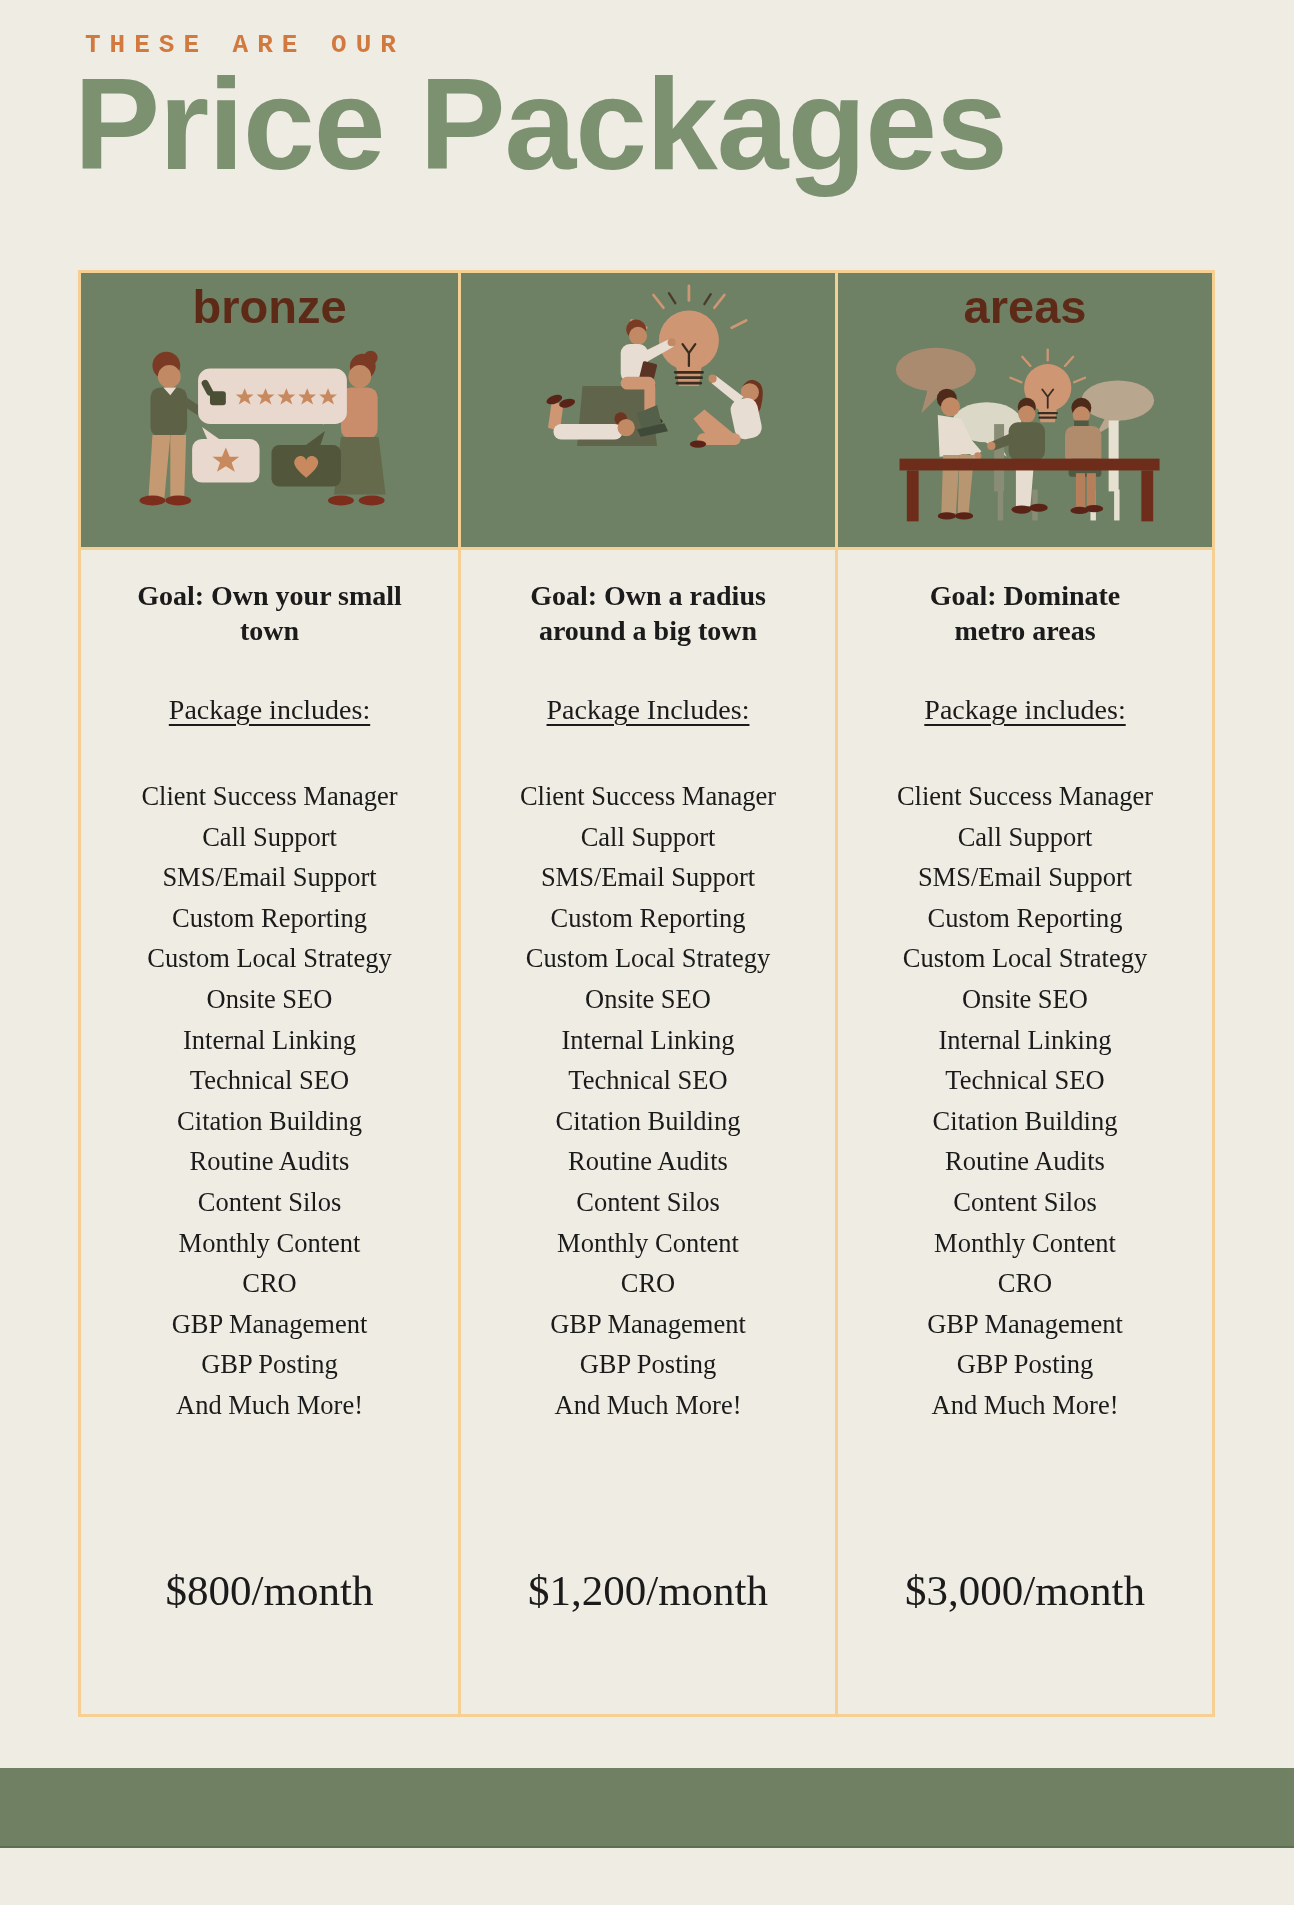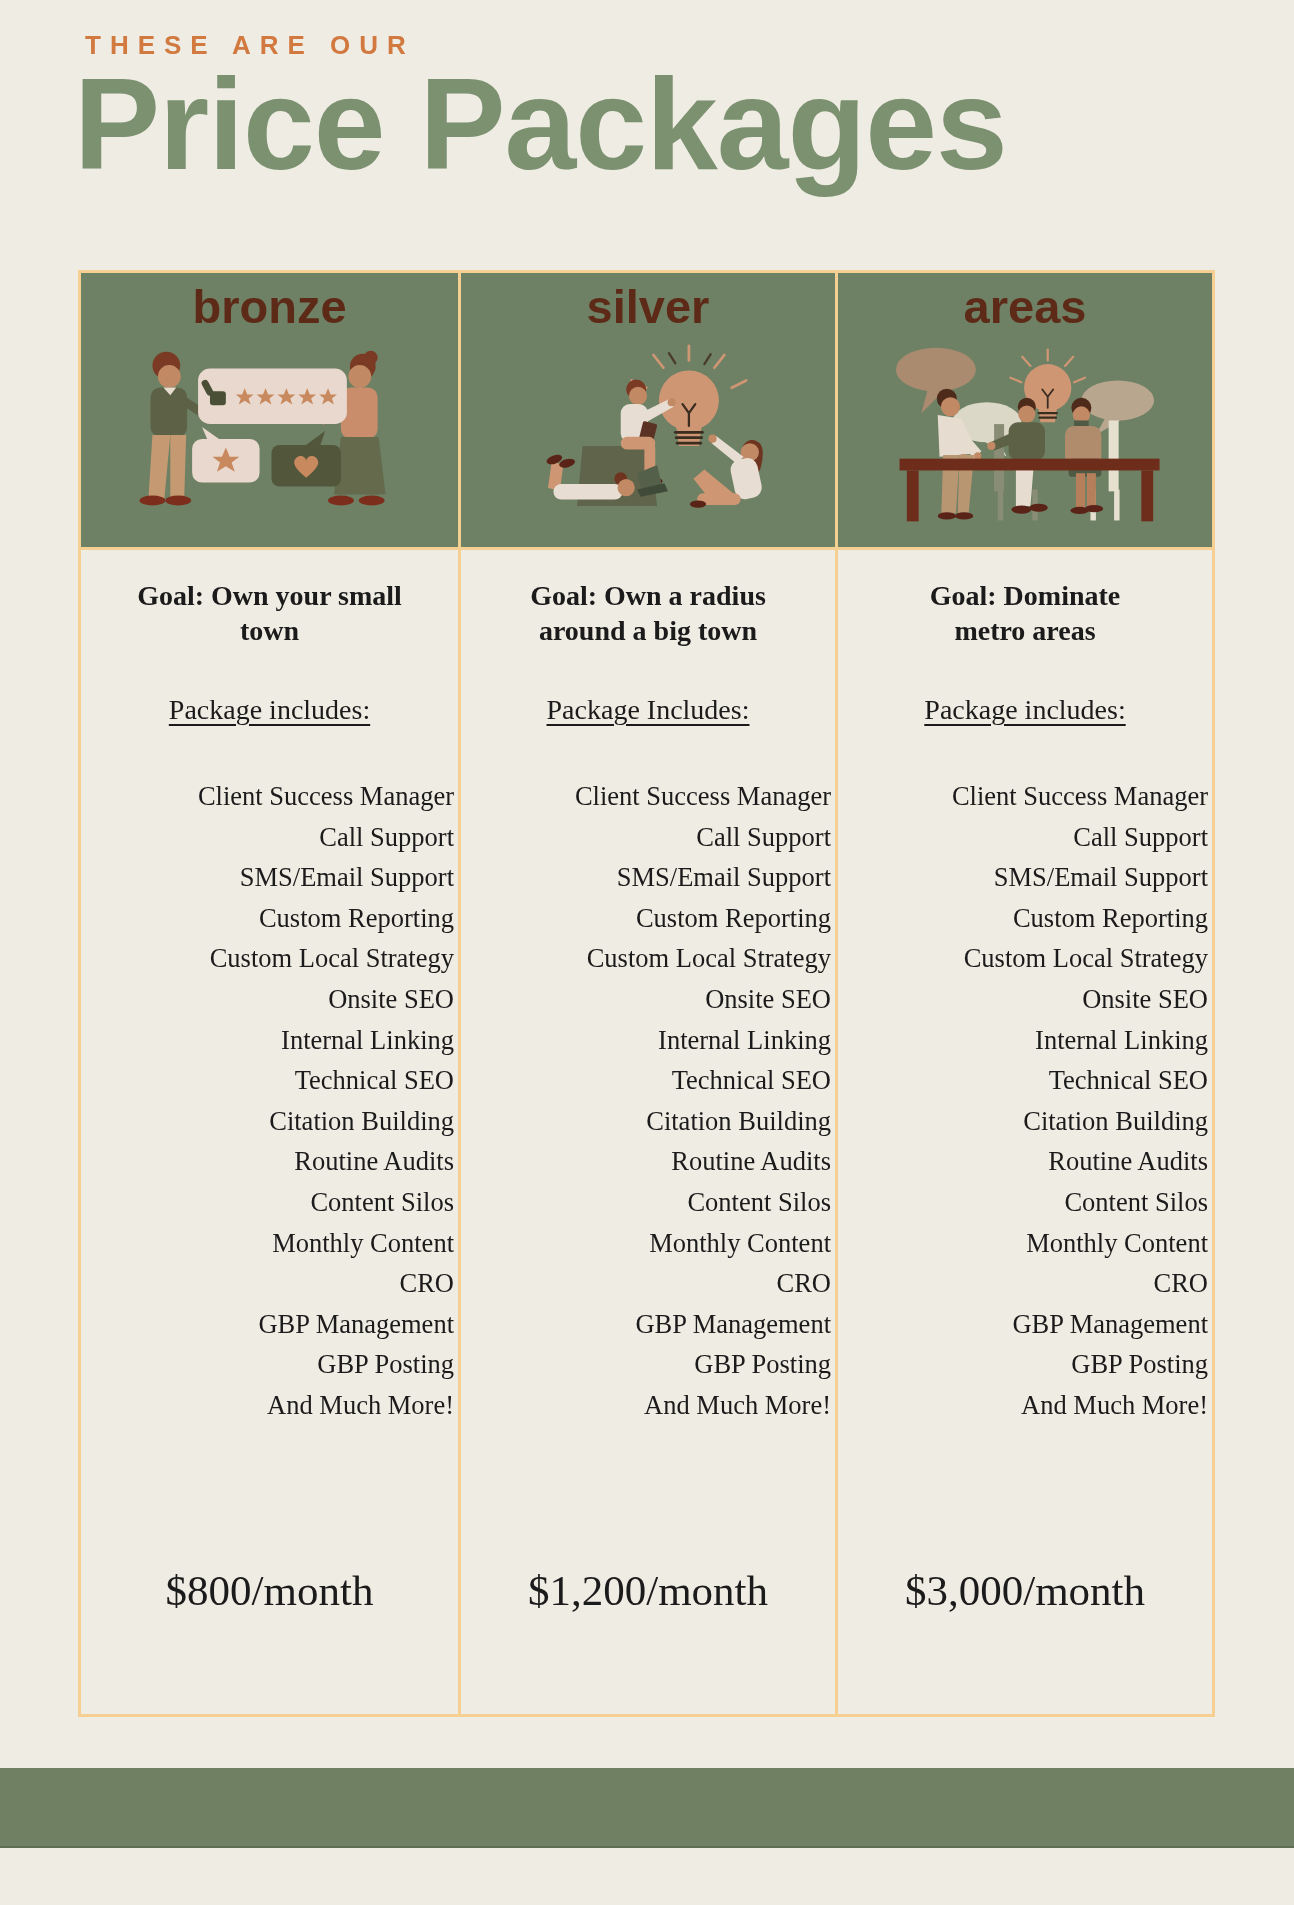--- a/index.html
+++ b/index.html
@@ -6,21 +6,21 @@
   body{
     width:1294px;height:1905px;
     background:#efece3;
     font-family:"Liberation Sans",sans-serif;
     -webkit-font-smoothing:antialiased;
     overflow:hidden;
   }
   .page{position:relative;width:1294px;height:1905px;background:var(--page-bg,#efece3);}
 
   
-  .top-row{position:absolute;top:30px;left:85px;right:80px;display:flex;justify-content:space-between;align-items:flex-start;}
+  .top-row{position:absolute;top:30px;left:85px;right:80px;display:flex;justify-content:space-between;align-items:flex-start;font-family:Liberation Mono, monospace;}
   .eyebrow{font-weight:700;font-size:26px;letter-spacing:9px;color:var(--eyebrow-orange,#d1793f);}
   .brand{font-weight:700;font-size:26px;letter-spacing:5px;color:var(--brand-pink,#e7d0c1);}
 
   
   .title{
     position:absolute;top:52px;left:74px;right:60px;margin:0;
     font-weight:700;font-size:129px;line-height:1.12;letter-spacing:-1px;
     color:var(--title-green,#7b9170);white-space:nowrap;
   }
 
@@ -45,21 +45,21 @@
   }
   .pkg-illustration{height:200px;margin-top:2px;}
   .pkg-illustration svg{display:block;width:100%;height:200px;}
 
   .pkg-body{
     flex:1;background:var(--page-bg,#efece3);text-align:center;
     color:var(--text-color,#1b1b1b);font-family:"Liberation Serif",serif;
   }
   .pkg-goal{margin:28px auto 0;max-width:268px;font-weight:700;font-size:28px;line-height:35px;}
   .pkg-includes{margin-top:46px;font-size:28px;text-decoration:underline;text-underline-offset:5px;}
-  .pkg-features{margin:50px 4px 0;padding:0;list-style:none;font-size:26.5px;line-height:40.6px;text-align:right;}
+  .pkg-features{margin:50px 16px 0;padding:0;list-style:none;font-size:26.5px;line-height:40.6px;}
   .pkg-price{margin-top:140px;font-size:43px;}
 
   
   .footer-bar{
     position:absolute;top:1768px;left:0;width:100%;height:78px;
     background:var(--footer-green,#6f8162);
     border-bottom:2px solid #5e6e53;box-sizing:content-box;
   }
 </style>
 </head>
@@ -144,21 +144,20 @@
             <li>GBP Management</li>
             <li>GBP Posting</li>
             <li>And Much More!</li>
           </ul>
       <div class="pkg-price">$800/month</div>
     </div>
   </section>
 
   <section class="package">
     <div class="pkg-header">
-      <h2 class="pkg-name">silver</h2>
       <div class="pkg-illustration">
 
         <svg viewBox="0 0 380 220">
           <g stroke="#cf9674" stroke-width="3" stroke-linecap="round">
             <line x1="235" y1="28" x2="235" y2="12"></line>
             <line x1="207" y1="36" x2="196" y2="22"></line>
             <line x1="263" y1="36" x2="274" y2="22"></line>
             <line x1="188" y1="58" x2="172" y2="50"></line>
             <line x1="282" y1="58" x2="298" y2="50"></line>
           </g>

